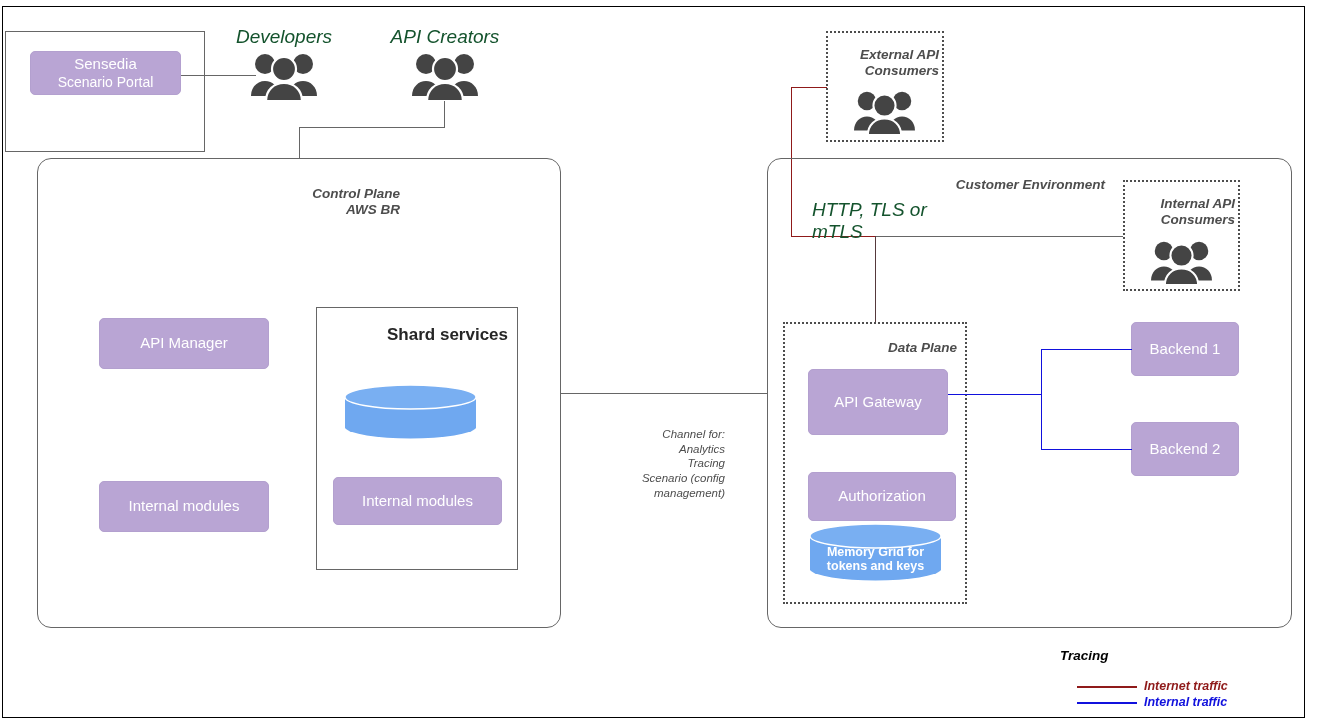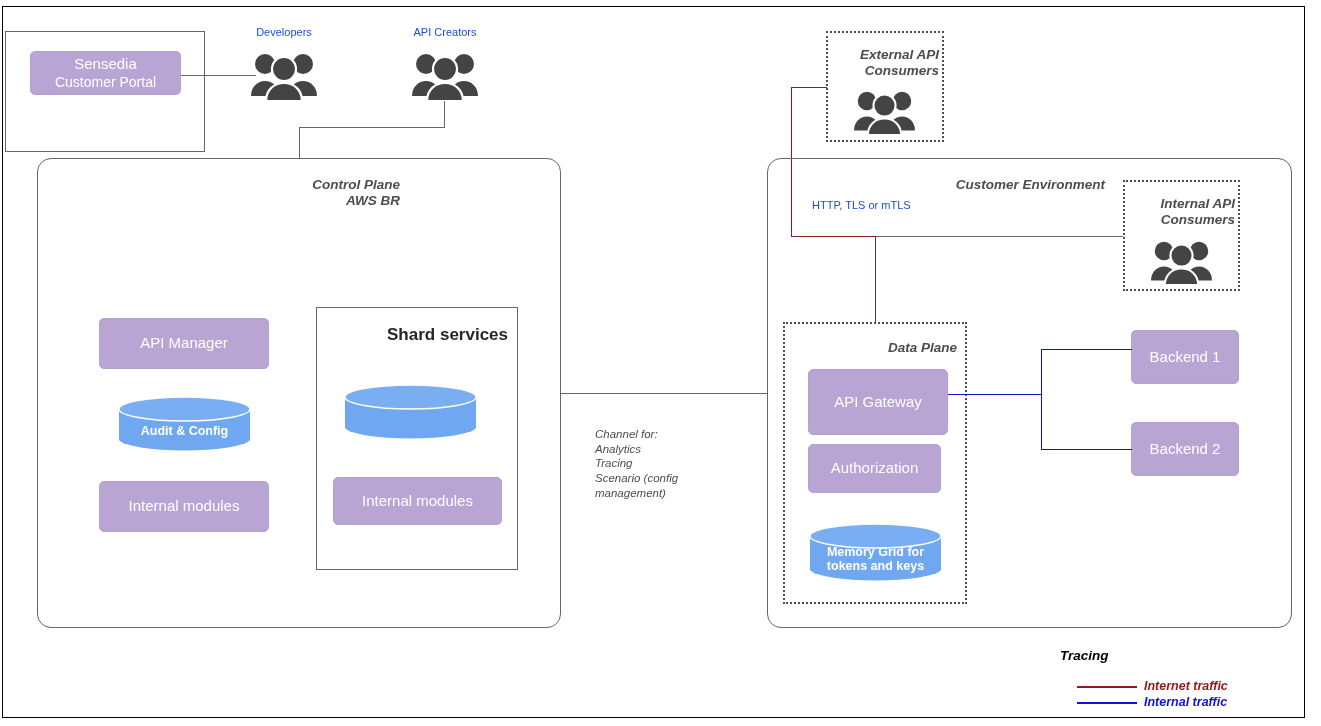--- a/index.html
+++ b/index.html
@@ -84,22 +84,23 @@
     text-align: center;
     color: #ffffff;
     font-size: 12.5px;
     font-weight: bold;
     line-height: 1.15;
     pointer-events: none;
   }
   
   .label-italic {
     position: absolute;
-    color: #1d4ed8;
-    font-size: 11px;
+    color: #14532d;
+    font-style: italic;
+    font-size: 19px;
     line-height: 1.18;
     text-align: center;
     white-space: pre-line;
   }
   .label-italic-bold {
     position: absolute;
     color: #4d4d4d;
     font-style: italic;
     font-weight: bold;
     font-size: 13.5px;
@@ -113,21 +114,21 @@
     font-weight: bold;
     font-size: 17px;
     text-align: center;
   }
   .label-small-italic {
     position: absolute;
     color: #4d4d4d;
     font-style: italic;
     font-size: 11.5px;
     line-height: 1.28;
-    text-align: left;
+    text-align: right;
     white-space: pre-line;
   }
   
   .line-h, .line-v {
     position: absolute;
   }
   .line-h { height: 0; border-top-width: 1.6px; border-top-style: solid; }
   .line-v { width: 0; border-left-width: 1.6px; border-left-style: solid; }
   .c-gray  { border-color: #666666; }
   .c-red   { border-color: #8f1a1a; }
@@ -168,21 +169,21 @@
 <body>
 
 <div id="canvas">
 
   <div class="page-frame"></div>
 
   <div class="box-plain" style="left:5px; top:31px; width:200px; height:121px;"></div>
 
   <div class="node-purple" style="left:30px; top:51px; width:151px; height:44px;">
     <span>Sensedia</span>
-    <span class="sub">Customer Portal</span>
+    <span class="sub">Scenario Portal</span>
   </div>
 
   <div class="line-h c-gray" style="left:181px; top:75px; width:75px;"></div>
 
   <div class="label-italic" style="left:224px; top:26px; width:120px;">Developers</div>
   <div class="people" style="left:250px; top:50px; width:68px; height:52px;">
     <svg viewBox="0 0 68 52" xmlns="http://www.w3.org/2000/svg">
       <g fill="#444444">
         <circle cx="15" cy="14" r="10"></circle>
         <path d="M1 46c0-9 6.5-15 14-15s14 6 14 15z"></path>
@@ -206,34 +207,27 @@
         <path d="M16 51c0-11 8-18 18-18s18 7 18 18z" stroke="#ffffff" stroke-width="2.2"></path>
       </g>
     </svg>
   </div>
 
   <div class="line-v c-gray" style="left:444px; top:101px; height:27px;"></div>
   <div class="line-h c-gray" style="left:299px; top:127px; width:146px;"></div>
   <div class="line-v c-gray" style="left:299px; top:127px; height:32px;"></div>
 
   <div class="box-round" style="left:37px; top:158px; width:524px; height:470px;"></div>
-  <div class="label-italic-bold" style="left:200px; top:177px; width:200px;">Control Plane
+  <div class="label-italic-bold" style="left:200px; top:186px; width:200px;">Control Plane
 AWS BR</div>
 
   <div class="node-purple" style="left:99px; top:318px; width:170px; height:51px;">
     <span>API Manager</span>
   </div>
 
-  <div class="cylinder" style="left:118px; top:396px; width:133px; height:57px;">
-    <svg viewBox="0 0 133 57" xmlns="http://www.w3.org/2000/svg">
-      <path d="M1 13 A66 12 0 0 1 132 13 L132 44 A66 12 0 0 1 1 44 Z" fill="#6fa8f0"></path>
-      <ellipse cx="66.5" cy="13" rx="65.5" ry="12" fill="#79aff2" stroke="#ffffff" stroke-width="1.4"></ellipse>
-    </svg>
-    <div class="cyl-label" style="top:28px;">Audit &amp; Config</div>
-  </div>
 
   <div class="node-purple" style="left:99px; top:481px; width:170px; height:51px;">
     <span>Internal modules</span>
   </div>
 
   <div class="box-plain" style="left:316px; top:307px; width:202px; height:263px;"></div>
   <div class="label-bold" style="left:326px; top:325px; width:182px;text-align:right;">Shard services</div>
 
   <div class="cylinder" style="left:344px; top:384px; width:133px; height:57px;">
     <svg viewBox="0 0 133 57" xmlns="http://www.w3.org/2000/svg">
@@ -297,34 +291,34 @@
     </svg>
   </div>
 
   <div class="box-dotted" style="left:783px; top:322px; width:184px; height:282px;"></div>
   <div class="label-italic-bold" style="left:793px; top:340px; width:164px;">Data Plane</div>
 
   <div class="node-purple" style="left:808px; top:369px; width:140px; height:66px;">
     <span>API Gateway</span>
   </div>
 
-  <div class="node-purple" style="left:808px; top:444px; width:133px; height:49px;">
+  <div class="node-purple" style="left:808px; top:472px; width:148px; height:49px;">
     <span>Authorization</span>
   </div>
 
   <div class="cylinder" style="left:809px; top:523px; width:133px; height:60px;">
     <svg viewBox="0 0 133 60" xmlns="http://www.w3.org/2000/svg">
       <path d="M1 13 A66 12 0 0 1 132 13 L132 47 A66 12 0 0 1 1 47 Z" fill="#6fa8f0"></path>
       <ellipse cx="66.5" cy="13" rx="65.5" ry="12" fill="#79aff2" stroke="#ffffff" stroke-width="1.4"></ellipse>
     </svg>
     <div class="cyl-label" style="top:22px;">Memory Grid for
 tokens and keys</div>
   </div>
 
-  <div class="node-purple" style="left:1131px; top:322px; width:108px; height:54px;margin-top:8px;">
+  <div class="node-purple" style="left:1131px; top:322px; width:108px; height:54px;">
     <span>Backend 1</span>
   </div>
   <div class="node-purple" style="left:1131px; top:422px; width:108px; height:54px;">
     <span>Backend 2</span>
   </div>
 
   <div class="line-h c-blue" style="left:948px; top:394px; width:94px;"></div>
   <div class="line-v c-blue" style="left:1041px; top:349px; height:101px;"></div>
   <div class="line-h c-blue" style="left:1041px; top:349px; width:91px;"></div>
   <div class="line-h c-blue" style="left:1041px; top:449px; width:91px;"></div>

